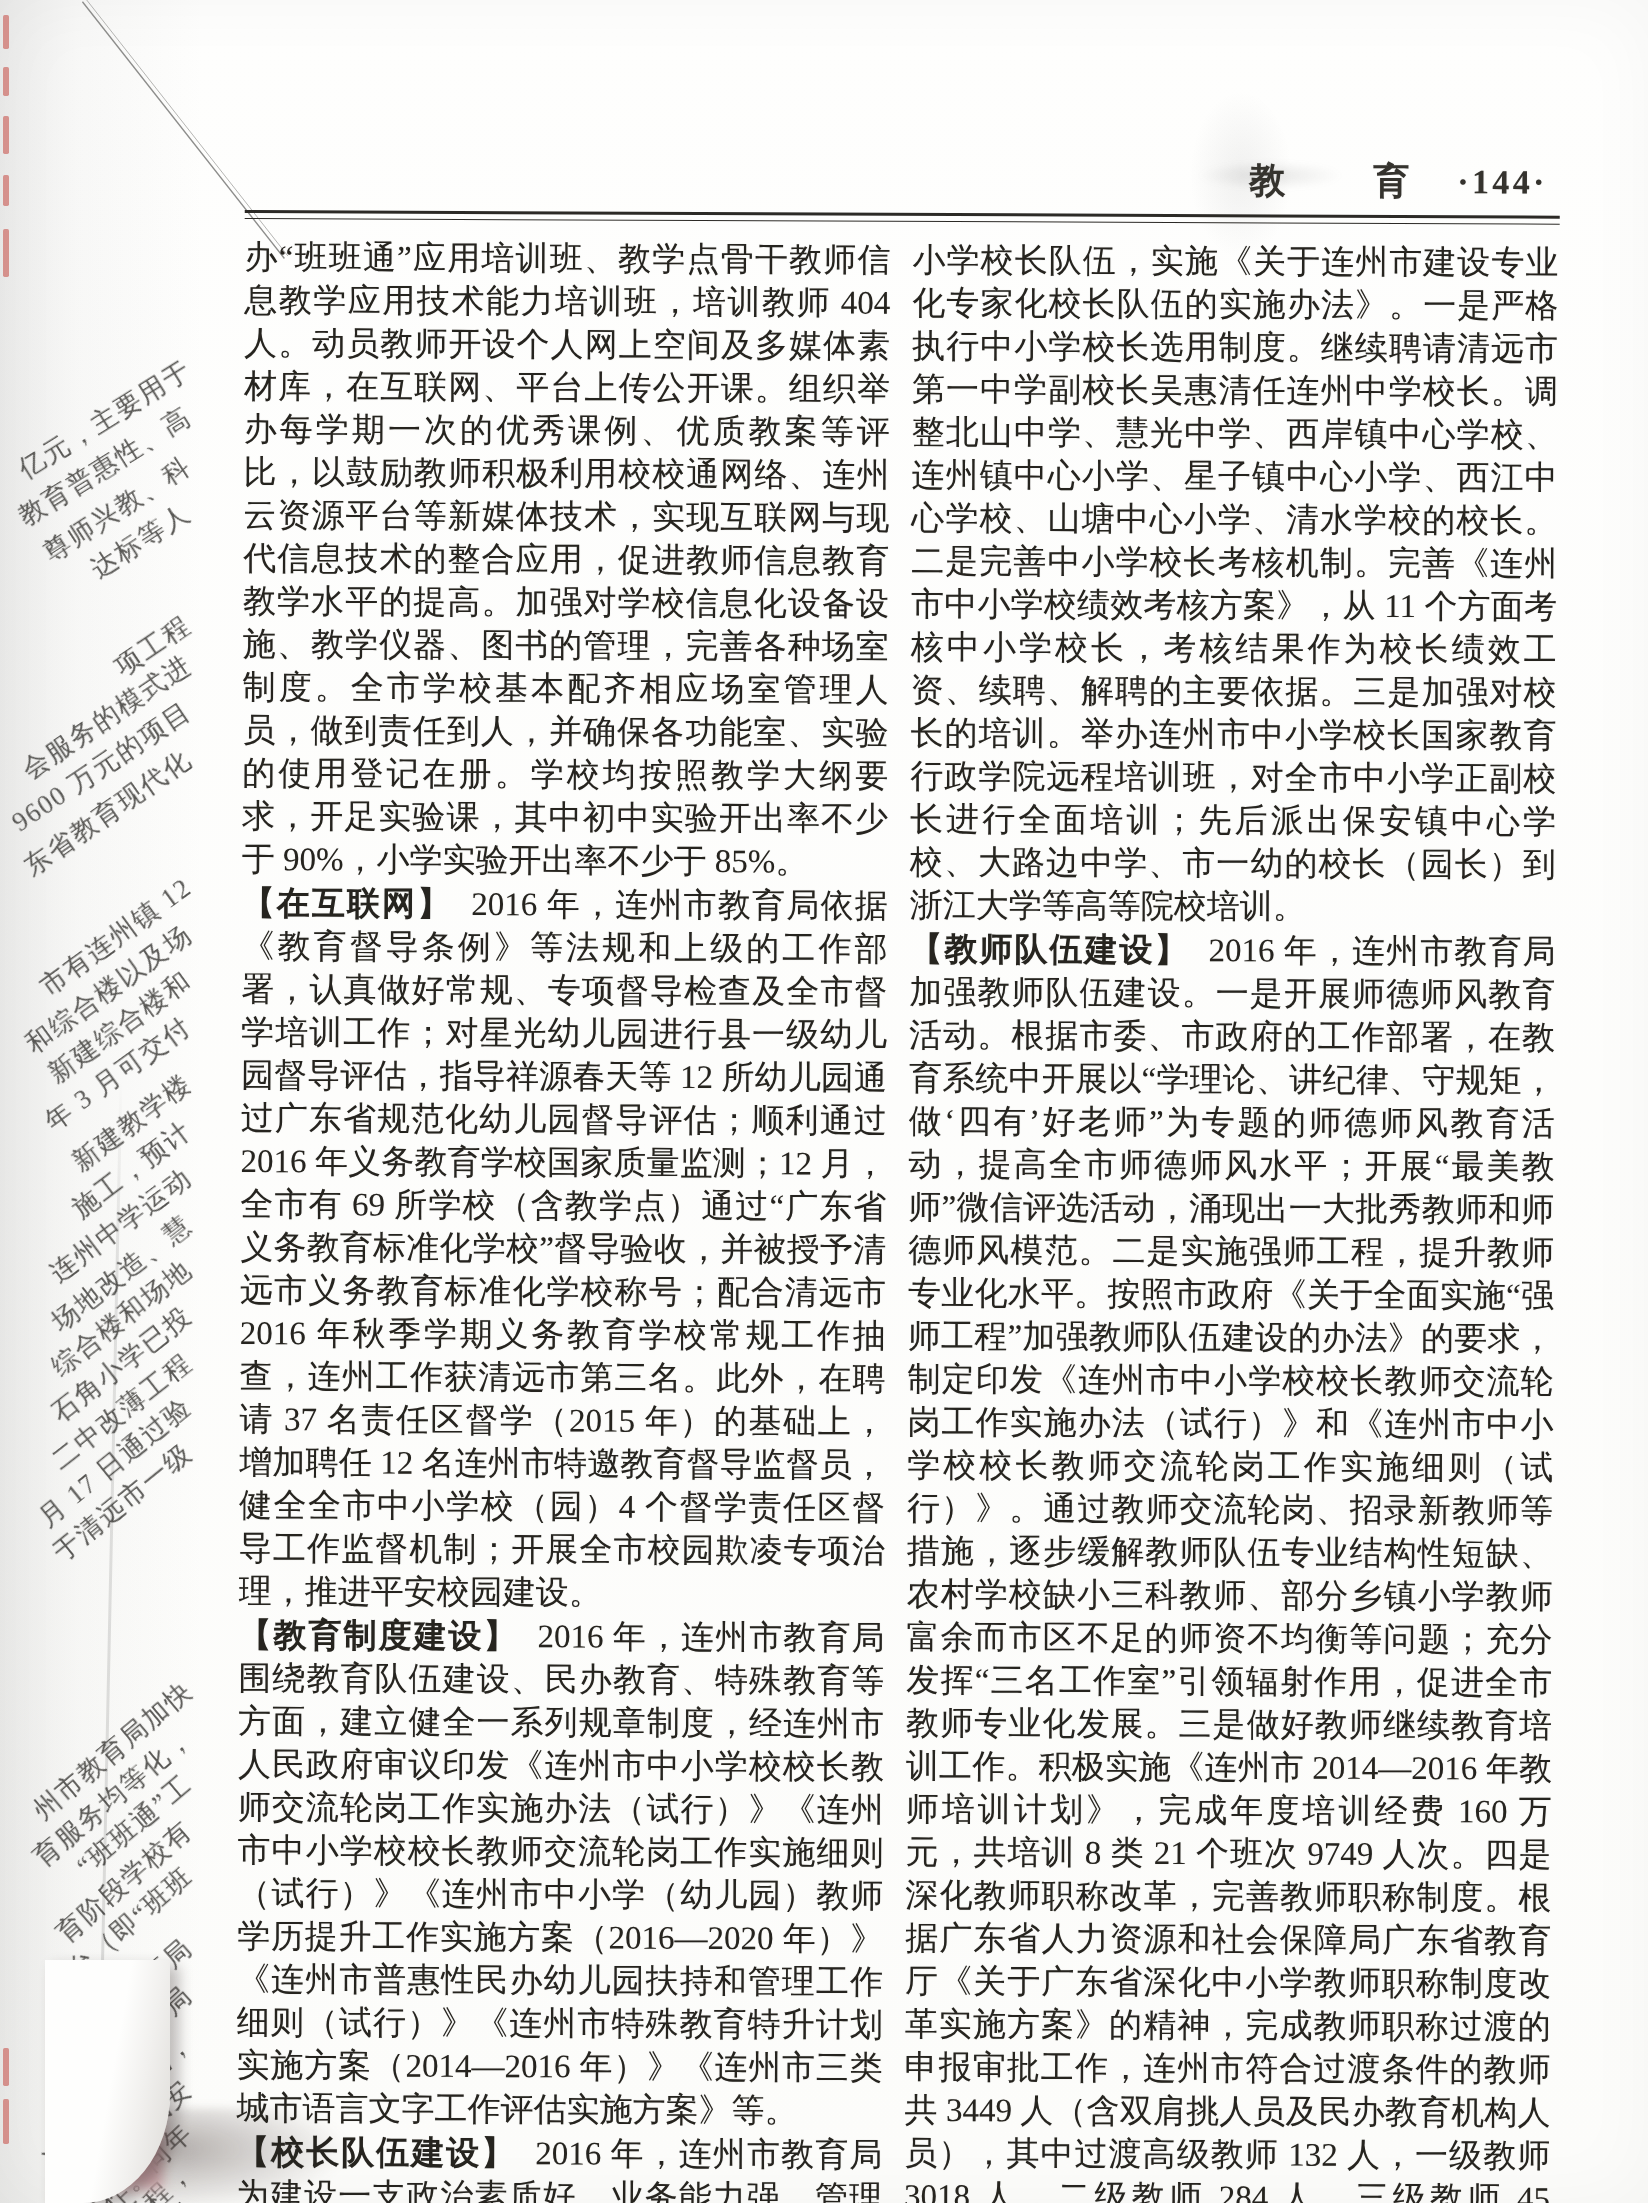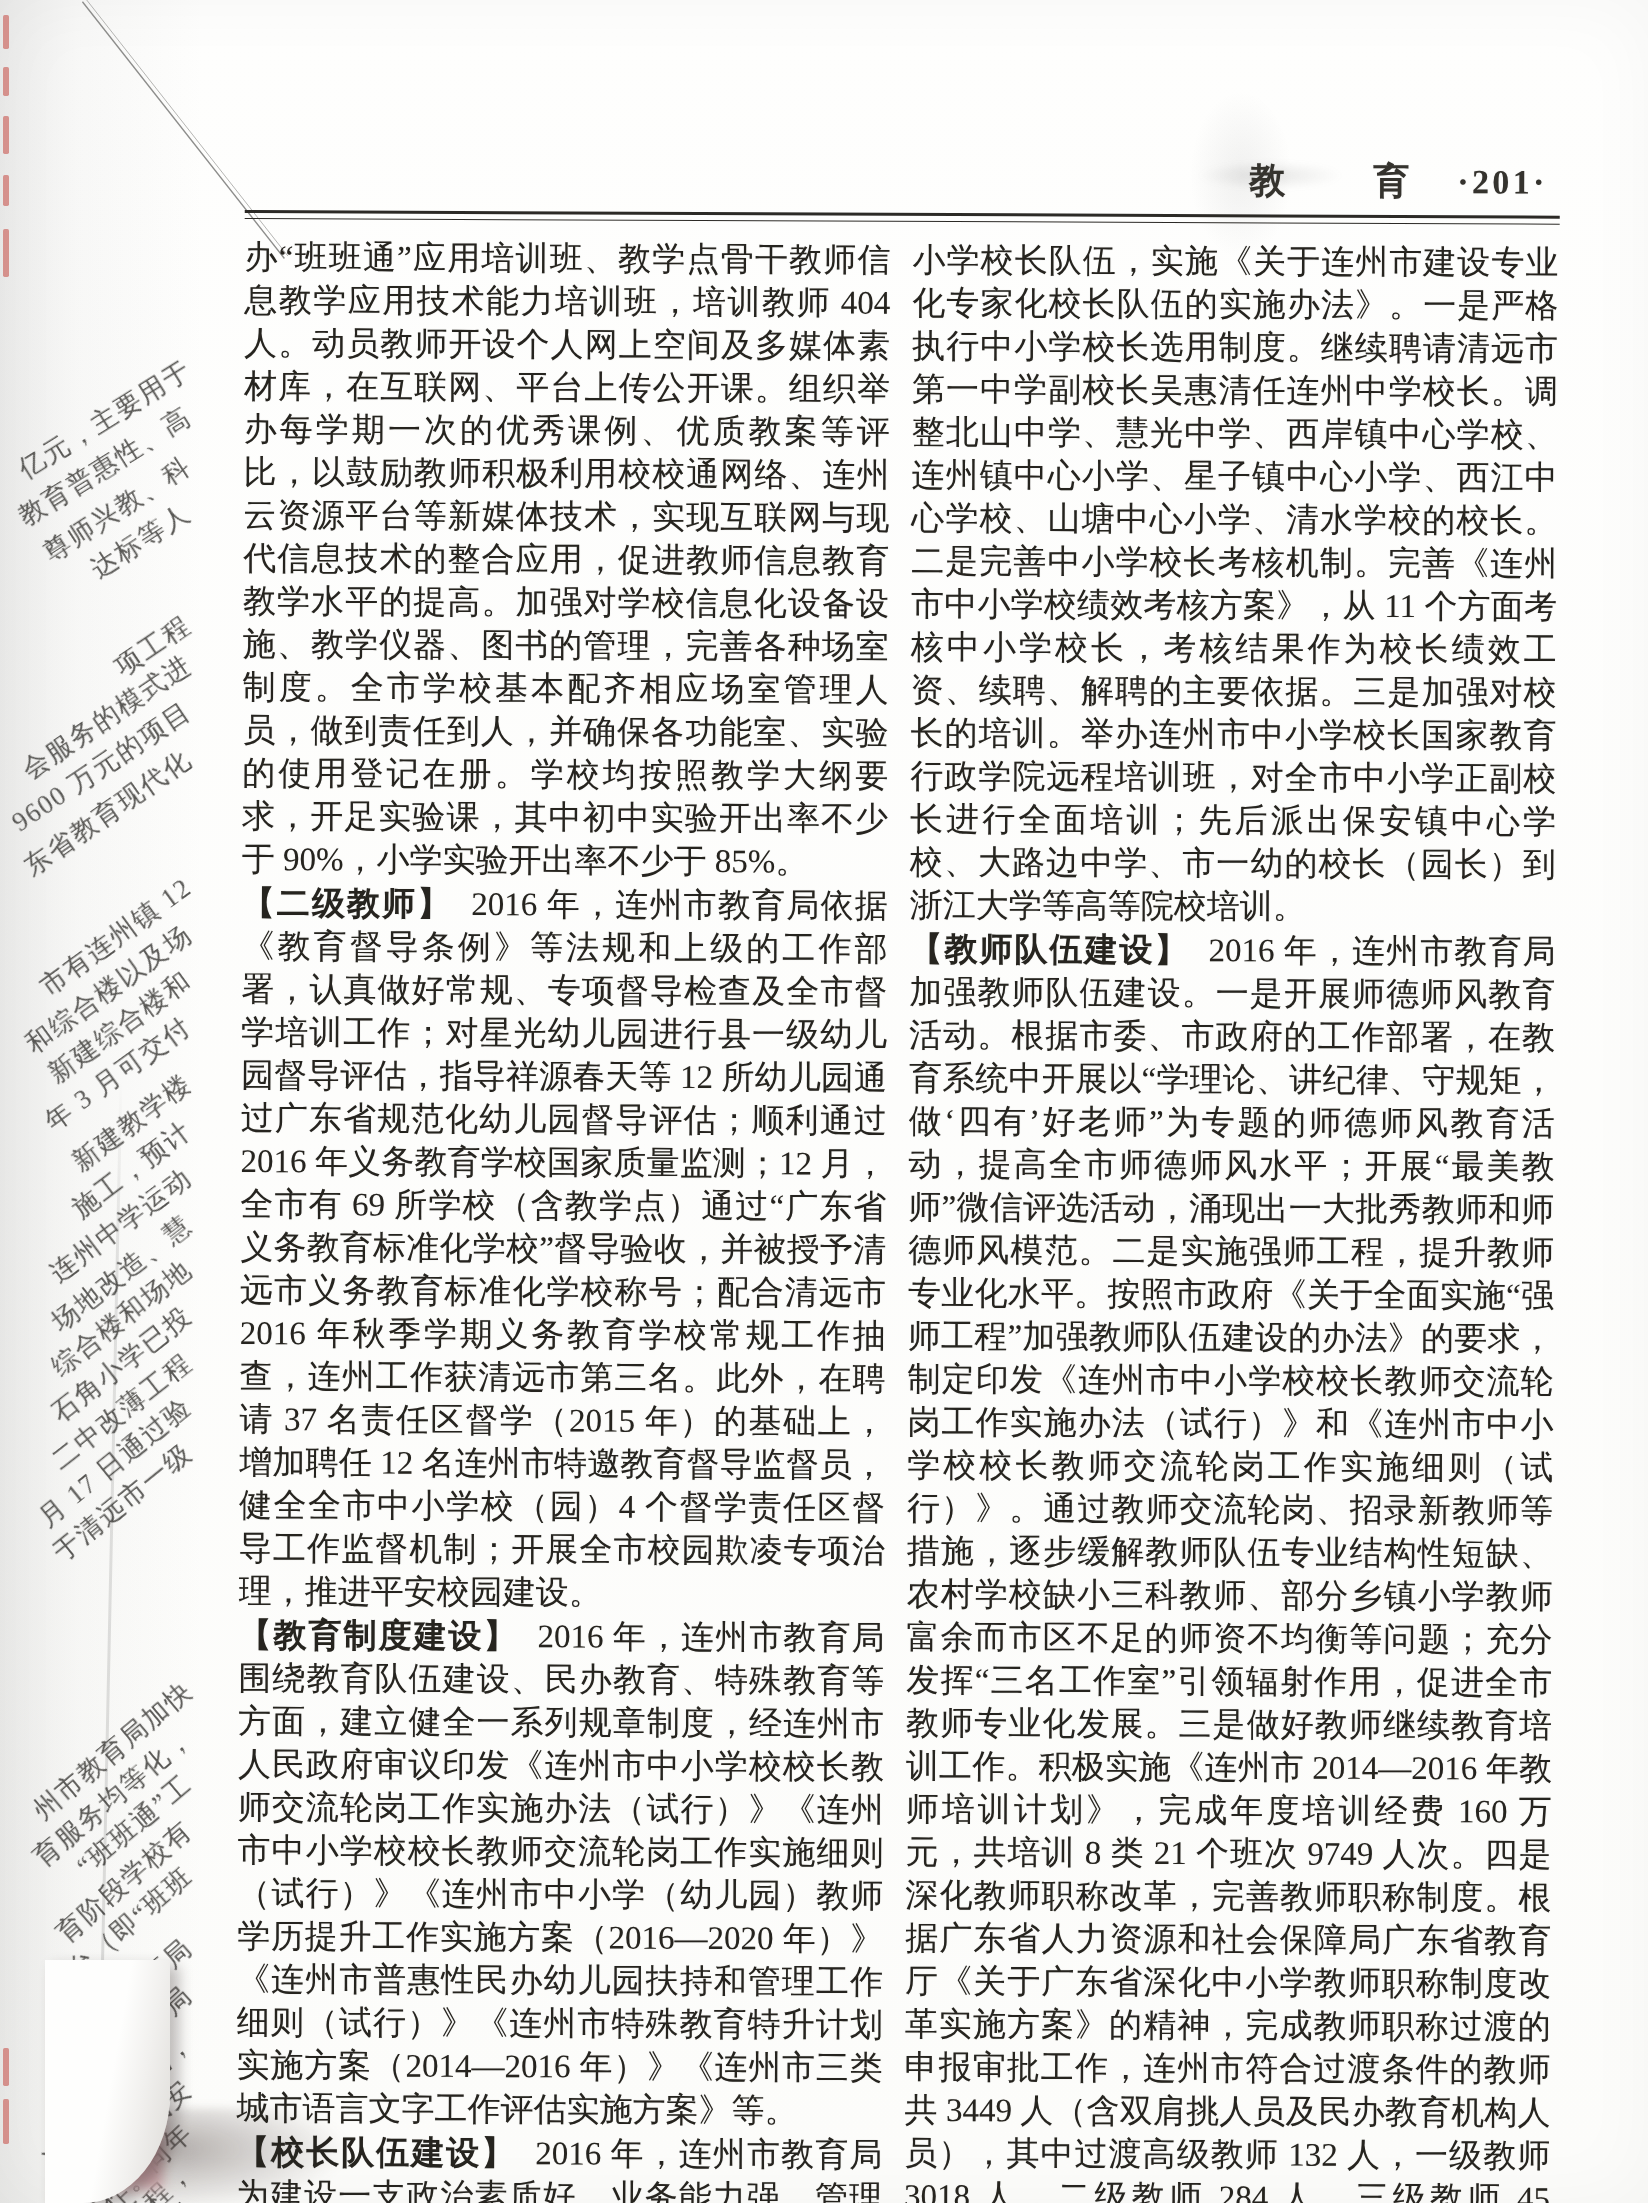--- a/index.html
+++ b/index.html
@@ -140,31 +140,31 @@
   <div class="curl-pink"></div>
   <div class="curl-dark"></div>
   <div class="curl-white"></div>
 
   <div class="smudge"></div>
 
   <div class="content">
 
     <div class="header-row">
       <span class="header-title">教　育</span>
-      <span class="header-pageno">·201·</span>
+      <span class="header-pageno">·144·</span>
     </div>
     <div class="rule"></div>
 
     <div class="columns">
 
       <div class="col">
         <p>办“班班通”应用培训班、教学点骨干教师信息教学应用技术能力培训班，培训教师 404 人。动员教师开设个人网上空间及多媒体素材库，在互联网、平台上传公开课。组织举办每学期一次的优秀课例、优质教案等评比，以鼓励教师积极利用校校通网络、连州云资源平台等新媒体技术，实现互联网与现代信息技术的整合应用，促进教师信息教育教学水平的提高。加强对学校信息化设备设施、教学仪器、图书的管理，完善各种场室制度。全市学校基本配齐相应场室管理人员，做到责任到人，并确保各功能室、实验的使用登记在册。学校均按照教学大纲要求，开足实验课，其中初中实验开出率不少于 90%，小学实验开出率不少于 85%。</p>
 
         <p class="entry">
-          <span class="entry-heading">【二级教师】</span><span>2016 年，连州市教育局依据《教育督导条例》等法规和上级的工作部署，认真做好常规、专项督导检查及全市督学培训工作；对星光幼儿园进行县一级幼儿园督导评估，指导祥源春天等 12 所幼儿园通过广东省规范化幼儿园督导评估；顺利通过 2016 年义务教育学校国家质量监测；12 月，全市有 69 所学校（含教学点）通过“广东省义务教育标准化学校”督导验收，并被授予清远市义务教育标准化学校称号；配合清远市 2016 年秋季学期义务教育学校常规工作抽查，连州工作获清远市第三名。此外，在聘请 37 名责任区督学（2015 年）的基础上，增加聘任 12 名连州市特邀教育督导监督员，健全全市中小学校（园）4 个督学责任区督导工作监督机制；开展全市校园欺凌专项治理，推进平安校园建设。</span>
+          <span class="entry-heading">【在互联网】</span><span>2016 年，连州市教育局依据《教育督导条例》等法规和上级的工作部署，认真做好常规、专项督导检查及全市督学培训工作；对星光幼儿园进行县一级幼儿园督导评估，指导祥源春天等 12 所幼儿园通过广东省规范化幼儿园督导评估；顺利通过 2016 年义务教育学校国家质量监测；12 月，全市有 69 所学校（含教学点）通过“广东省义务教育标准化学校”督导验收，并被授予清远市义务教育标准化学校称号；配合清远市 2016 年秋季学期义务教育学校常规工作抽查，连州工作获清远市第三名。此外，在聘请 37 名责任区督学（2015 年）的基础上，增加聘任 12 名连州市特邀教育督导监督员，健全全市中小学校（园）4 个督学责任区督导工作监督机制；开展全市校园欺凌专项治理，推进平安校园建设。</span>
         </p>
 
         <p class="entry">
           <span class="entry-heading">【教育制度建设】</span><span>2016 年，连州市教育局围绕教育队伍建设、民办教育、特殊教育等方面，建立健全一系列规章制度，经连州市人民政府审议印发《连州市中小学校校长教师交流轮岗工作实施办法（试行）》《连州市中小学校校长教师交流轮岗工作实施细则（试行）》《连州市中小学（幼儿园）教师学历提升工作实施方案（2016—2020 年）》《连州市普惠性民办幼儿园扶持和管理工作细则（试行）》《连州市特殊教育特升计划实施方案（2014—2016 年）》《连州市三类城市语言文字工作评估实施方案》等。</span>
         </p>
 
         <p class="entry">
           <span class="entry-heading">【校长队伍建设】</span><span>2016 年，连州市教育局为建设一支政治素质好、业务能力强、管理水平高的中</span>
         </p>
       </div>

